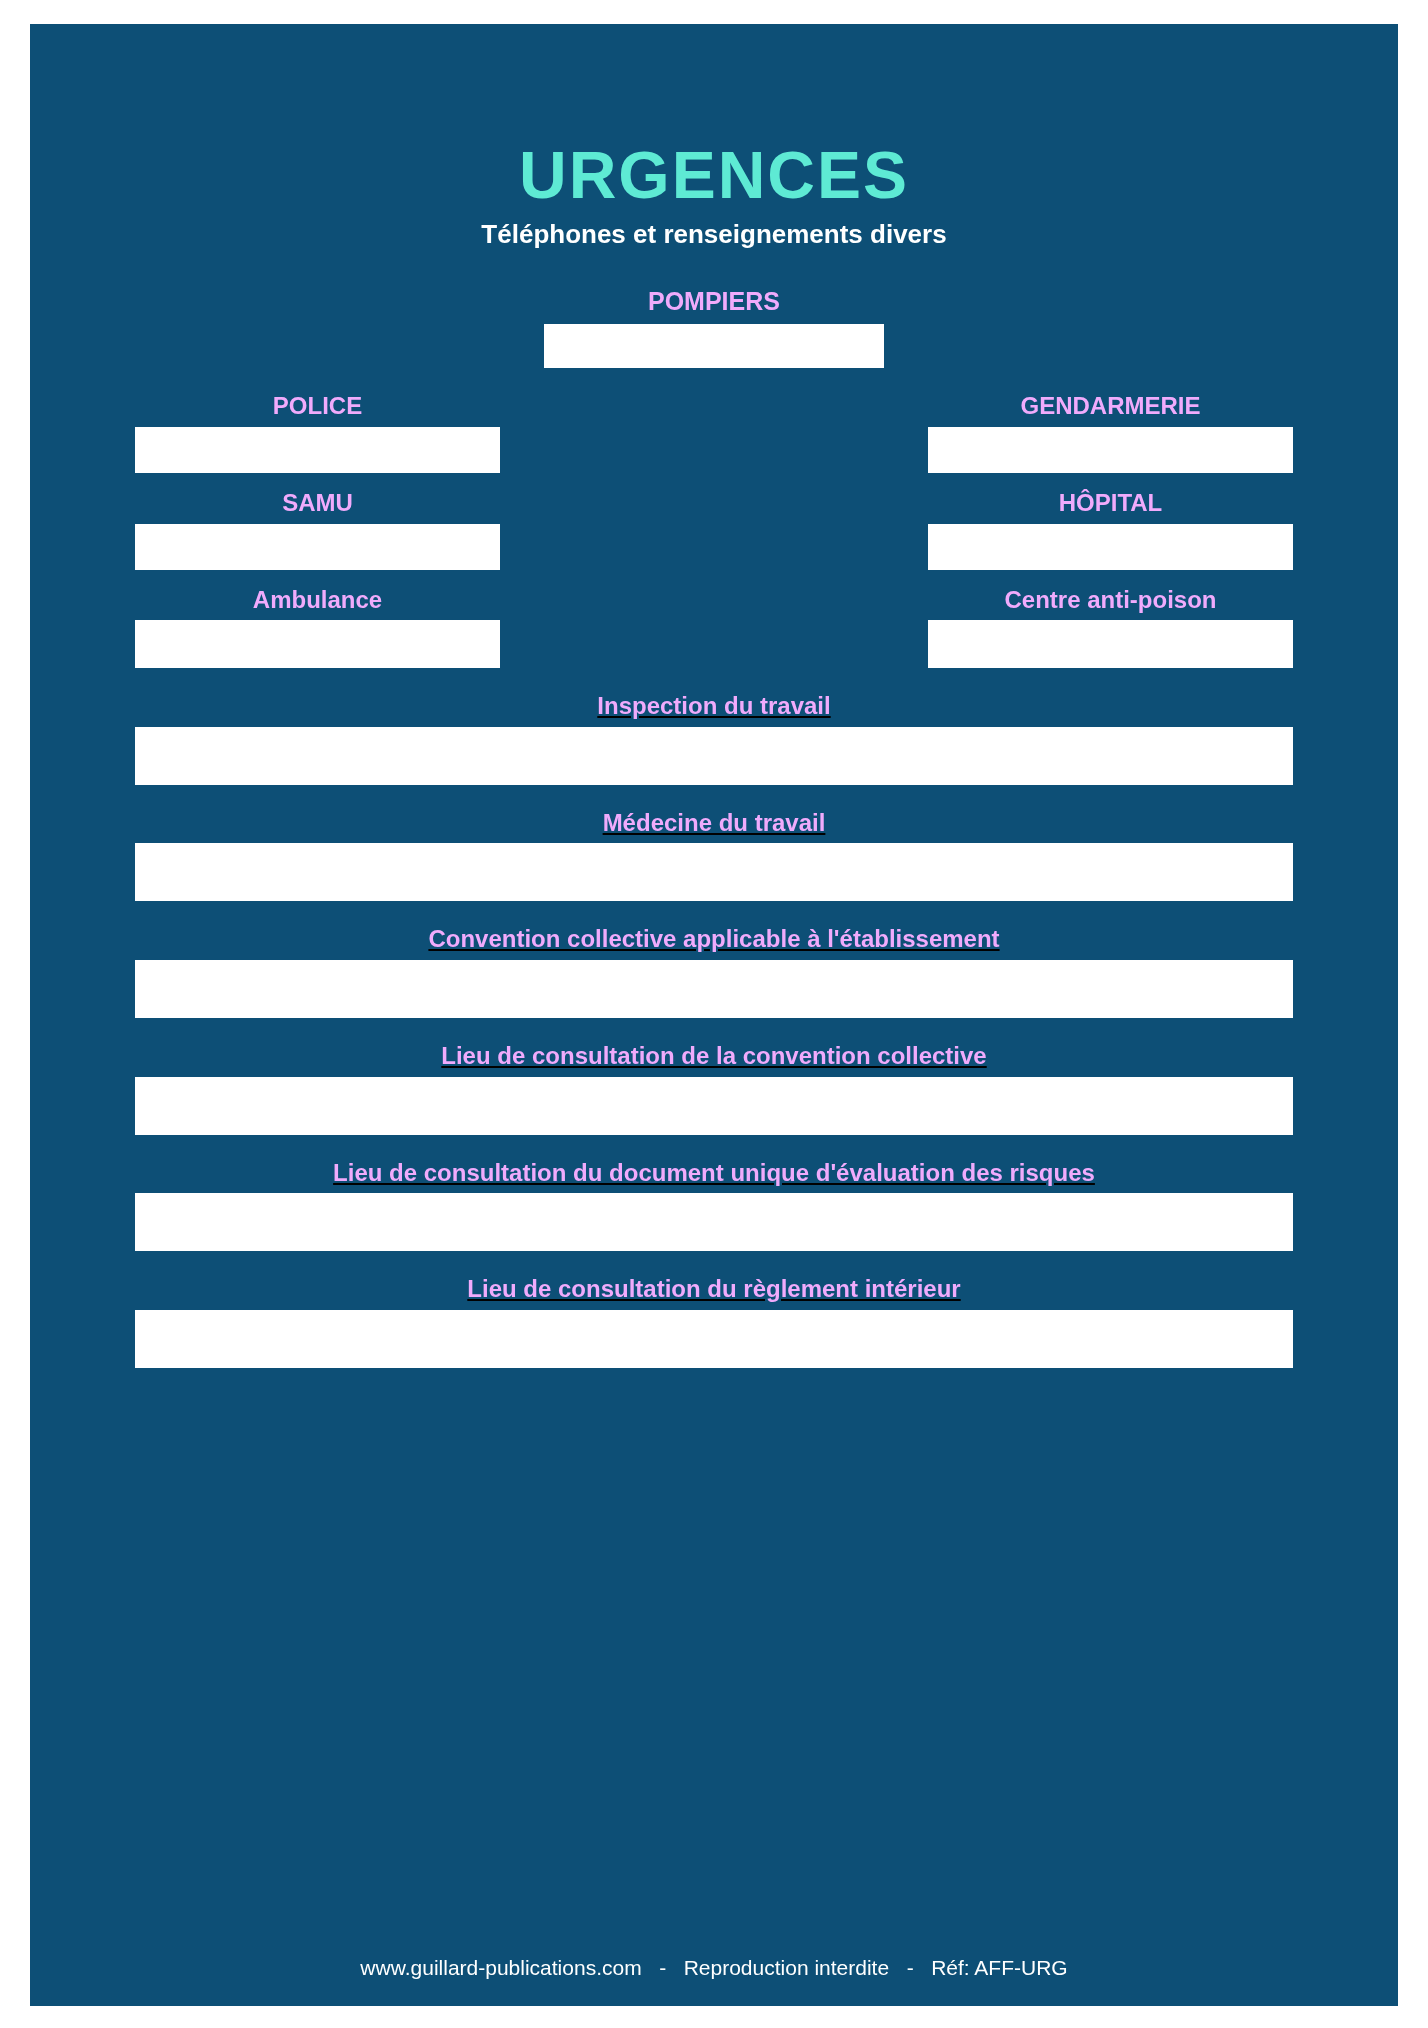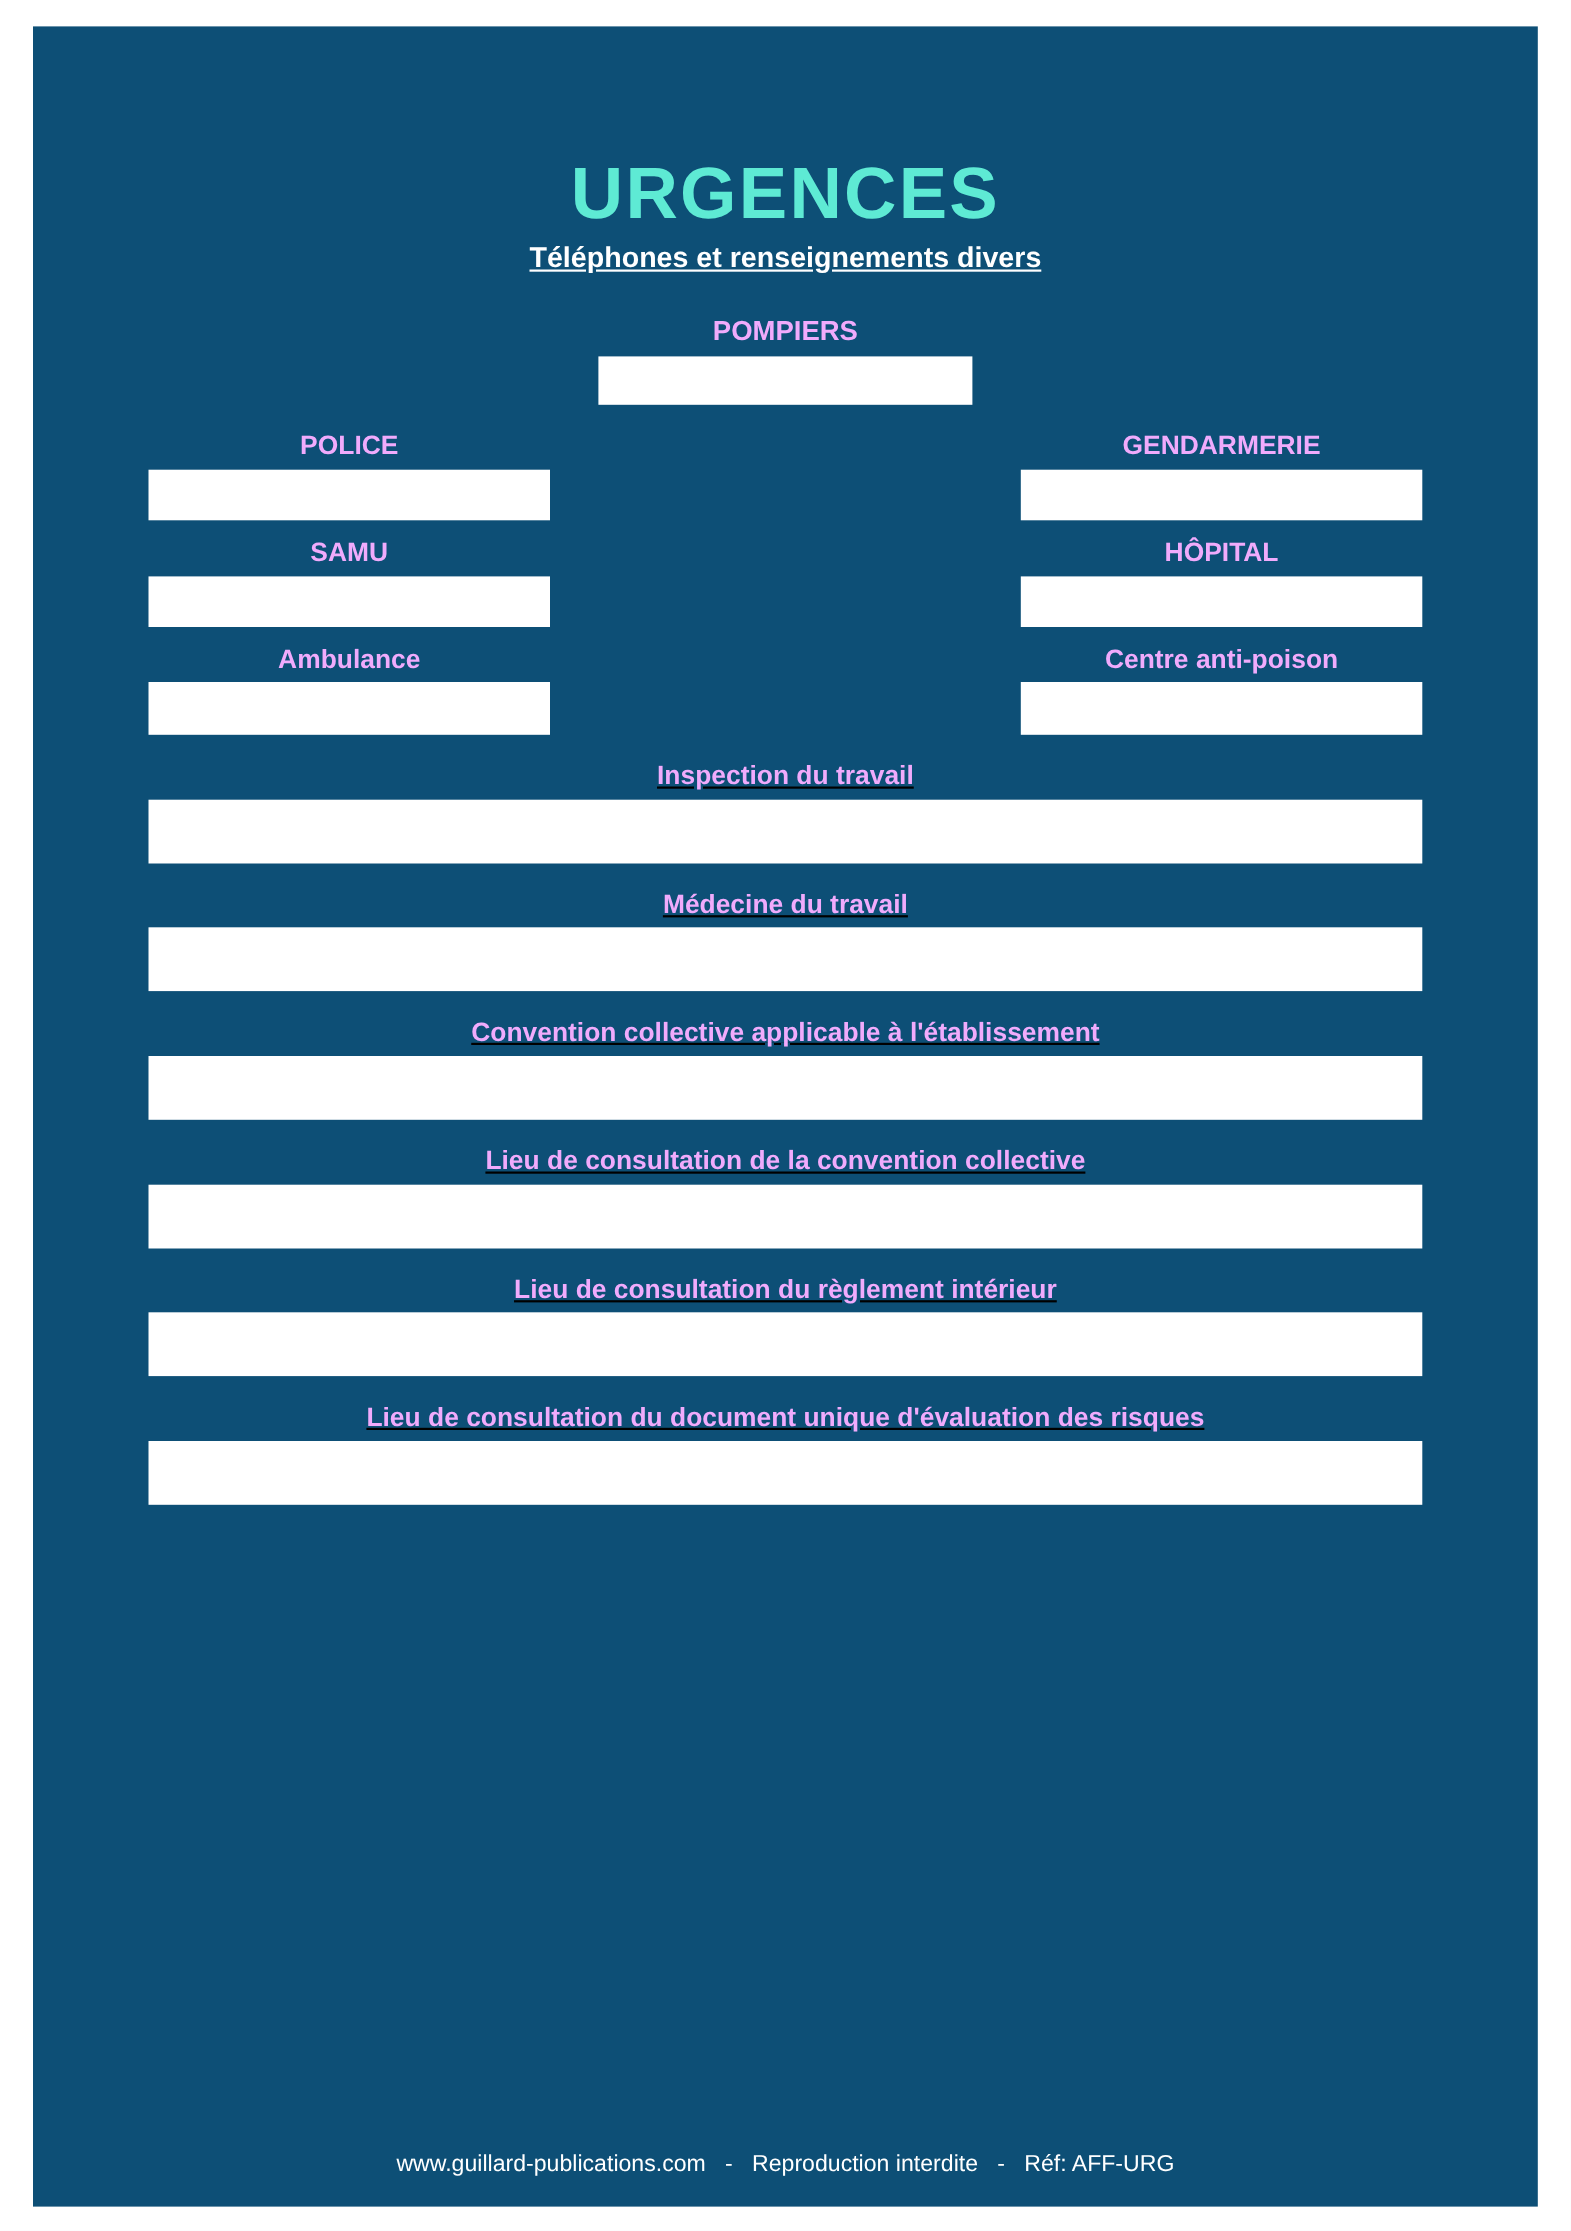--- a/index.html
+++ b/index.html
@@ -40,21 +40,20 @@
     letter-spacing: 2px;
     line-height: 1.0;
     margin: 0;
   }
   .sub-title {
     color: #ffffff;
     font-size: 26px;
     font-weight: bold;
     margin: 12px 0 0 0;
     line-height: 1.1;
-    text-decoration: underline;
   }
 
   
   .f-label {
     color: #f0abfc;
     font-weight: bold;
     text-align: center;
     line-height: 1.15;
   }
   .f-box {
@@ -196,26 +195,26 @@
       <div class="f-label">Convention collective applicable à l'établissement</div>
       <div class="f-box"></div>
     </div>
 
     <div class="full-block b-gap">
       <div class="f-label">Lieu de consultation de la convention collective</div>
       <div class="f-box"></div>
     </div>
 
     <div class="full-block b-gap">
+      <div class="f-label">Lieu de consultation du document unique d'évaluation des risques</div>
+      <div class="f-box"></div>
+    </div>
+
+    <div class="full-block b-gap">
       <div class="f-label">Lieu de consultation du règlement intérieur</div>
-      <div class="f-box"></div>
-    </div>
-
-    <div class="full-block b-gap">
-      <div class="f-label">Lieu de consultation du document unique d'évaluation des risques</div>
       <div class="f-box"></div>
     </div>
 
     <div class="footer">
       <span>www.guillard-publications.com</span><span>   -   </span><span>Reproduction interdite</span><span>   -   </span><span>Réf: AFF-URG</span>
     </div>
 
   </div>
 </div>
 

